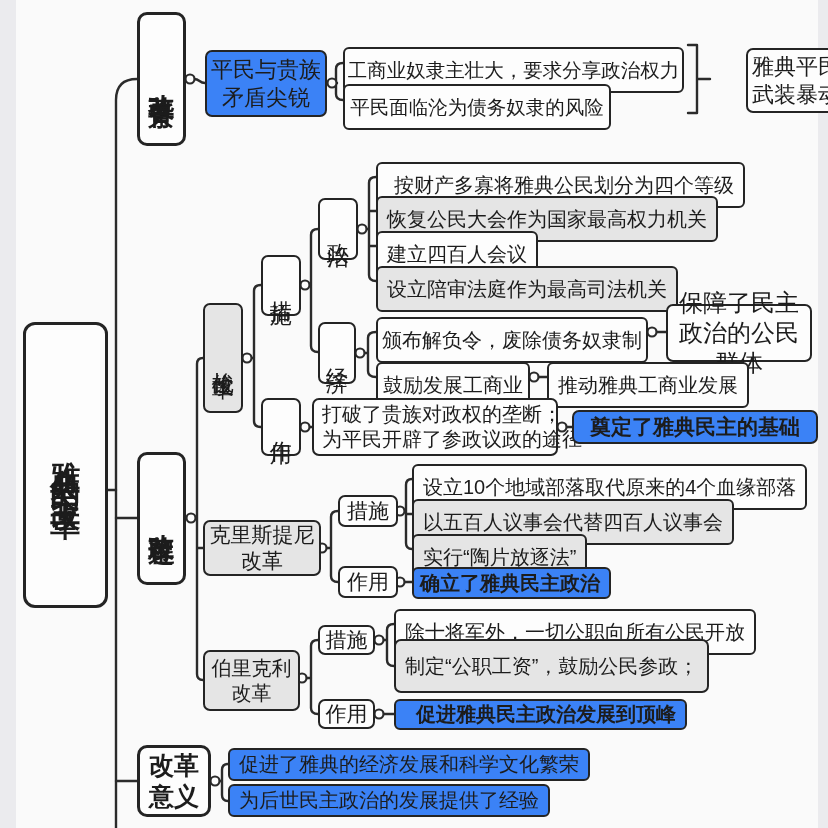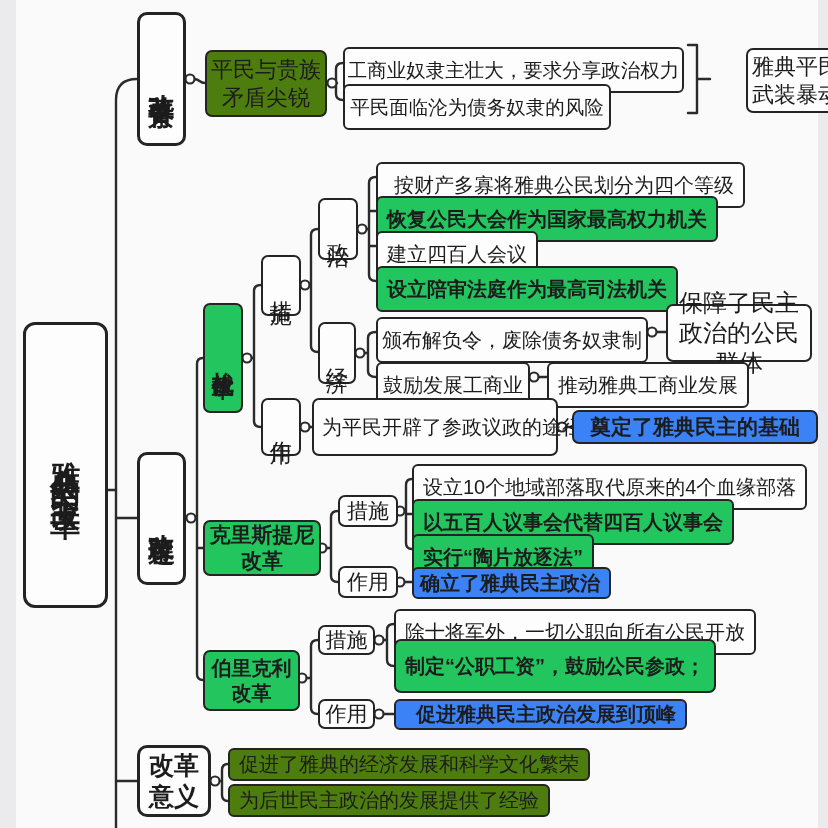--- a/index.html
+++ b/index.html
@@ -12,22 +12,22 @@
   .edge-strip{position:absolute;top:0;height:828px;background:#ebebee;}
   svg.wires{position:absolute;left:0;top:0;width:828px;height:828px;}
   .box{
     position:absolute;box-sizing:border-box;
     background:#fdfdfd;border:2.5px solid #242424;border-radius:7px;
     display:flex;align-items:center;justify-content:center;
     line-height:1.25;
   }
   .leaf{height:46px;padding:0 9px;font-size:20px;white-space:nowrap;border-radius:6px;}
   .fit{width:auto;}
-  .blue{background:#22c55e;font-weight:bold;}
-  .pink{background:#4d7c0f;}
+  .blue{background:#e5e5e5;}
+  .pink{background:#3b82f6;}
   .orange{background:#3b82f6;}
   .bold{font-weight:bold;}
   .vlabel{writing-mode:vertical-rl;text-orientation:upright;letter-spacing:3px;}
   .col{flex-direction:column;}
   .col div{white-space:nowrap;}
   .left-al{align-items:flex-start;text-align:left;}
   .wrapbox{white-space:normal;text-align:center;padding:2px 8px;}
 </style>
 </head>
 <body>
@@ -106,20 +106,21 @@
 <div class="box leaf fit blue" style="left:376px;top:196px;">恢复公民大会作为国家最高权力机关</div>
 <div class="box leaf fit" style="left:376px;top:231px;">建立四百人会议</div>
 <div class="box leaf fit blue" style="left:376px;top:266px;">设立陪审法庭作为最高司法机关</div>
 <div class="box vlabel" style="left:318px;top:322px;width:38px;height:62px;font-size:22px;">经济</div>
 <div class="box leaf" style="left:376px;top:317px;width:272px;">颁布解负令，废除债务奴隶制</div>
 <div class="box wrapbox" style="left:666px;top:304px;width:146px;height:58px;font-size:24px;">保障了民主政治的公民群体</div>
 <div class="box leaf" style="left:376px;top:362px;width:154px;">鼓励发展工商业</div>
 <div class="box leaf fit" style="left:547px;top:362px;">推动雅典工商业发展</div>
 <div class="box vlabel" style="left:261px;top:398px;width:40px;height:58px;font-size:22px;">作用</div>
 <div class="box col left-al" style="left:312px;top:398px;width:246px;height:58px;font-size:20px;padding:0 8px;">
+  <div>打破了贵族对政权的垄断；</div>
   <div>为平民开辟了参政议政的途径</div>
 </div>
 <div class="box orange bold" style="left:572px;top:410px;width:246px;height:34px;font-size:21px;white-space:nowrap;">奠定了雅典民主的基础</div>
 
 <div class="box blue col" style="left:203px;top:520px;width:118px;height:56px;font-size:21px;">
   <div>克里斯提尼</div>
   <div>改革</div>
 </div>
 <div class="box" style="left:338px;top:495px;width:60px;height:32px;font-size:21px;">措施</div>
 <div class="box leaf fit" style="left:412px;top:464px;">设立10个地域部落取代原来的4个血缘部落</div>

